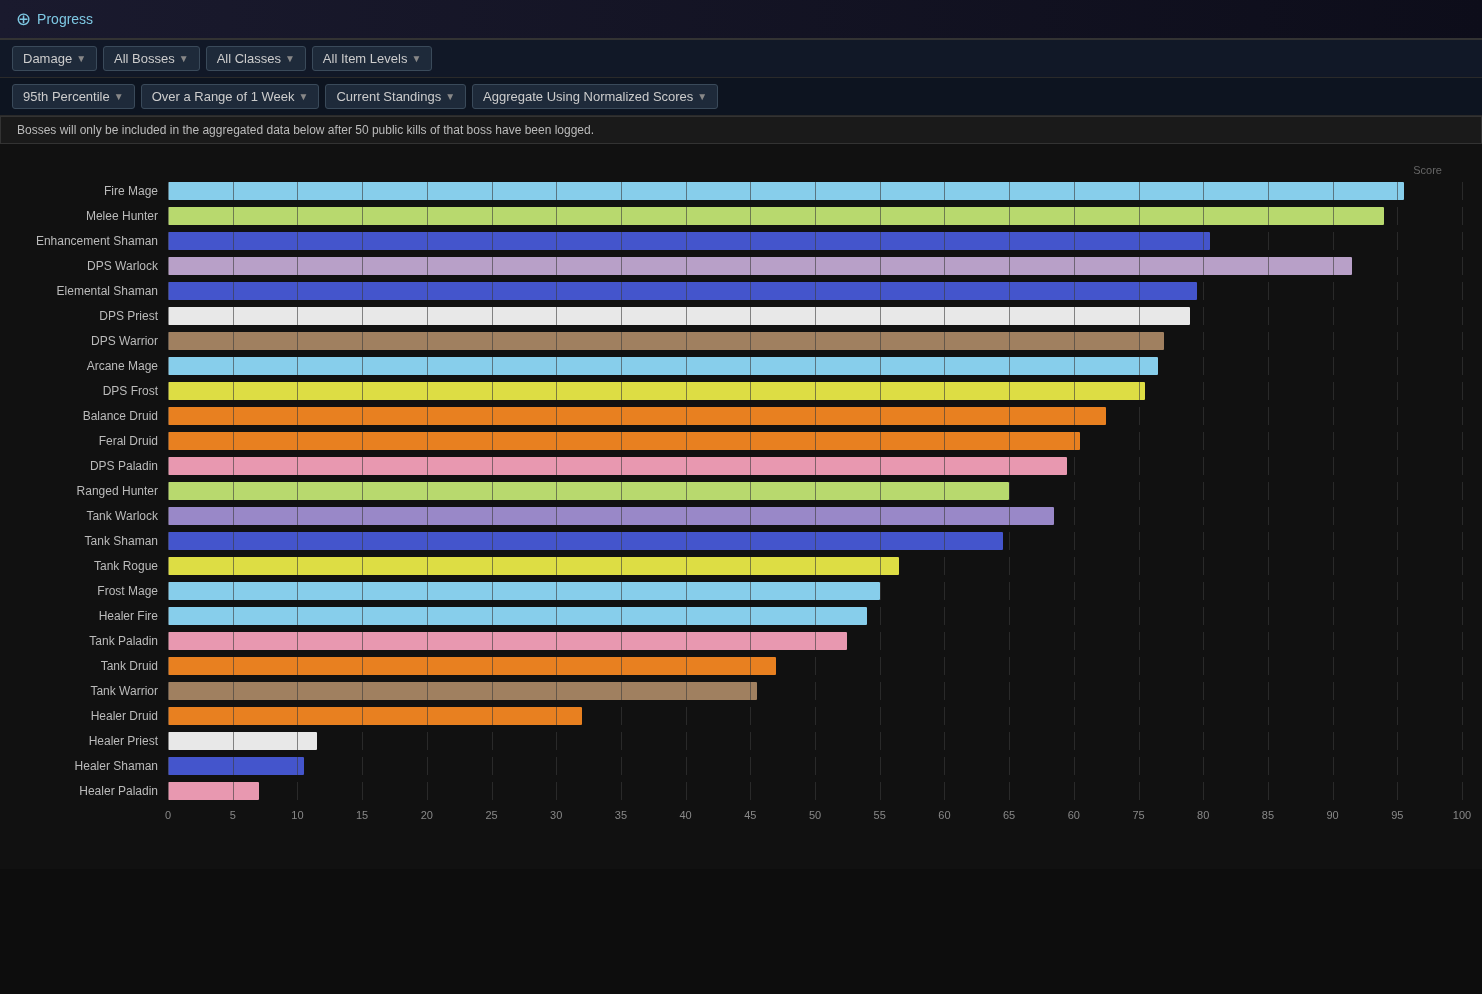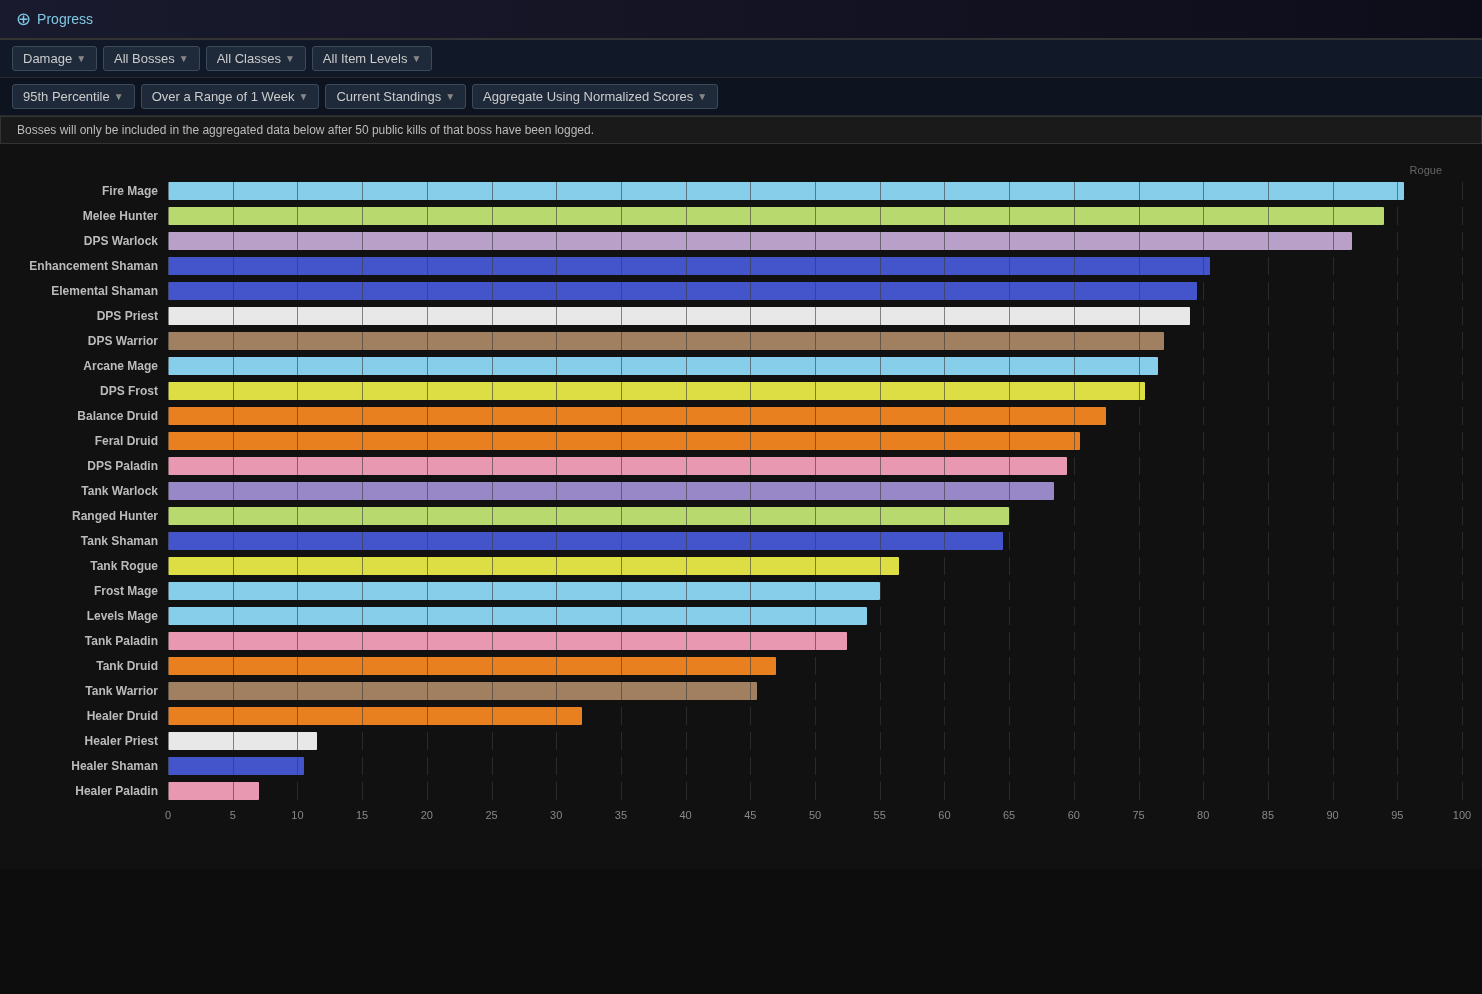--- a/index.html
+++ b/index.html
@@ -89,21 +89,20 @@
 
     .chart-inner {
       position: relative;
       width: 100%;
     }
 
     .chart-bars {
       display: flex;
       flex-direction: column;
       gap: 0;
-      font-weight: bold;
     }
 
     .bar-row {
       display: flex;
       align-items: center;
       height: 22px;
       margin-bottom: 3px;
     }
 
     .bar-label {
@@ -198,21 +197,21 @@
       <span>Aggregate Using Normalized Scores</span>
       <span class="arrow">▼</span>
     </button>
   </div>
 
 <div class="info-bar">
   <span>Bosses will only be included in the aggregated data below after 50 public kills of that boss have been logged.</span>
 </div>
 
 <div class="chart-container">
-  <div class="zoom-label">Rogue</div>
+  <div class="zoom-label">Score</div>
   <div class="chart-inner">
     <div class="chart-bars" id="chart-bars-container">
         <div class="bar-row">
           <div class="bar-label">Fire Mage</div>
           <div class="bar-track">
             <div class="bar-fill" style="width: 95.5%; background-color: rgb(135, 206, 235);"></div>
             <div style="position: absolute; top: 0px; bottom: 0px; left: 0%; width: 1px; background: rgba(60, 60, 60, 0.6); pointer-events: none;"></div>
             <div style="position: absolute; top: 0px; bottom: 0px; left: 5%; width: 1px; background: rgba(60, 60, 60, 0.6); pointer-events: none;"></div>
             <div style="position: absolute; top: 0px; bottom: 0px; left: 10%; width: 1px; background: rgba(60, 60, 60, 0.6); pointer-events: none;"></div>
             <div style="position: absolute; top: 0px; bottom: 0px; left: 15%; width: 1px; background: rgba(60, 60, 60, 0.6); pointer-events: none;"></div>
@@ -256,20 +255,47 @@
             <div style="position: absolute; top: 0px; bottom: 0px; left: 70%; width: 1px; background: rgba(60, 60, 60, 0.6); pointer-events: none;"></div>
             <div style="position: absolute; top: 0px; bottom: 0px; left: 75%; width: 1px; background: rgba(60, 60, 60, 0.6); pointer-events: none;"></div>
             <div style="position: absolute; top: 0px; bottom: 0px; left: 80%; width: 1px; background: rgba(60, 60, 60, 0.6); pointer-events: none;"></div>
             <div style="position: absolute; top: 0px; bottom: 0px; left: 85%; width: 1px; background: rgba(60, 60, 60, 0.6); pointer-events: none;"></div>
             <div style="position: absolute; top: 0px; bottom: 0px; left: 90%; width: 1px; background: rgba(60, 60, 60, 0.6); pointer-events: none;"></div>
             <div style="position: absolute; top: 0px; bottom: 0px; left: 95%; width: 1px; background: rgba(60, 60, 60, 0.6); pointer-events: none;"></div>
             <div style="position: absolute; top: 0px; bottom: 0px; left: 100%; width: 1px; background: rgba(60, 60, 60, 0.6); pointer-events: none;"></div>
           </div>
         </div>
         <div class="bar-row">
+          <div class="bar-label">Enhancement Shaman</div>
+          <div class="bar-track">
+            <div class="bar-fill" style="width: 80.5%; background-color: rgb(68, 85, 204);"></div>
+            <div style="position: absolute; top: 0px; bottom: 0px; left: 0%; width: 1px; background: rgba(60, 60, 60, 0.6); pointer-events: none;"></div>
+            <div style="position: absolute; top: 0px; bottom: 0px; left: 5%; width: 1px; background: rgba(60, 60, 60, 0.6); pointer-events: none;"></div>
+            <div style="position: absolute; top: 0px; bottom: 0px; left: 10%; width: 1px; background: rgba(60, 60, 60, 0.6); pointer-events: none;"></div>
+            <div style="position: absolute; top: 0px; bottom: 0px; left: 15%; width: 1px; background: rgba(60, 60, 60, 0.6); pointer-events: none;"></div>
+            <div style="position: absolute; top: 0px; bottom: 0px; left: 20%; width: 1px; background: rgba(60, 60, 60, 0.6); pointer-events: none;"></div>
+            <div style="position: absolute; top: 0px; bottom: 0px; left: 25%; width: 1px; background: rgba(60, 60, 60, 0.6); pointer-events: none;"></div>
+            <div style="position: absolute; top: 0px; bottom: 0px; left: 30%; width: 1px; background: rgba(60, 60, 60, 0.6); pointer-events: none;"></div>
+            <div style="position: absolute; top: 0px; bottom: 0px; left: 35%; width: 1px; background: rgba(60, 60, 60, 0.6); pointer-events: none;"></div>
+            <div style="position: absolute; top: 0px; bottom: 0px; left: 40%; width: 1px; background: rgba(60, 60, 60, 0.6); pointer-events: none;"></div>
+            <div style="position: absolute; top: 0px; bottom: 0px; left: 45%; width: 1px; background: rgba(60, 60, 60, 0.6); pointer-events: none;"></div>
+            <div style="position: absolute; top: 0px; bottom: 0px; left: 50%; width: 1px; background: rgba(60, 60, 60, 0.6); pointer-events: none;"></div>
+            <div style="position: absolute; top: 0px; bottom: 0px; left: 55%; width: 1px; background: rgba(60, 60, 60, 0.6); pointer-events: none;"></div>
+            <div style="position: absolute; top: 0px; bottom: 0px; left: 60%; width: 1px; background: rgba(60, 60, 60, 0.6); pointer-events: none;"></div>
+            <div style="position: absolute; top: 0px; bottom: 0px; left: 65%; width: 1px; background: rgba(60, 60, 60, 0.6); pointer-events: none;"></div>
+            <div style="position: absolute; top: 0px; bottom: 0px; left: 70%; width: 1px; background: rgba(60, 60, 60, 0.6); pointer-events: none;"></div>
+            <div style="position: absolute; top: 0px; bottom: 0px; left: 75%; width: 1px; background: rgba(60, 60, 60, 0.6); pointer-events: none;"></div>
+            <div style="position: absolute; top: 0px; bottom: 0px; left: 80%; width: 1px; background: rgba(60, 60, 60, 0.6); pointer-events: none;"></div>
+            <div style="position: absolute; top: 0px; bottom: 0px; left: 85%; width: 1px; background: rgba(60, 60, 60, 0.6); pointer-events: none;"></div>
+            <div style="position: absolute; top: 0px; bottom: 0px; left: 90%; width: 1px; background: rgba(60, 60, 60, 0.6); pointer-events: none;"></div>
+            <div style="position: absolute; top: 0px; bottom: 0px; left: 95%; width: 1px; background: rgba(60, 60, 60, 0.6); pointer-events: none;"></div>
+            <div style="position: absolute; top: 0px; bottom: 0px; left: 100%; width: 1px; background: rgba(60, 60, 60, 0.6); pointer-events: none;"></div>
+          </div>
+        </div>
+        <div class="bar-row">
           <div class="bar-label">DPS Warlock</div>
           <div class="bar-track">
             <div class="bar-fill" style="width: 91.5%; background-color: rgb(184, 160, 200);"></div>
             <div style="position: absolute; top: 0px; bottom: 0px; left: 0%; width: 1px; background: rgba(60, 60, 60, 0.6); pointer-events: none;"></div>
             <div style="position: absolute; top: 0px; bottom: 0px; left: 5%; width: 1px; background: rgba(60, 60, 60, 0.6); pointer-events: none;"></div>
             <div style="position: absolute; top: 0px; bottom: 0px; left: 10%; width: 1px; background: rgba(60, 60, 60, 0.6); pointer-events: none;"></div>
             <div style="position: absolute; top: 0px; bottom: 0px; left: 15%; width: 1px; background: rgba(60, 60, 60, 0.6); pointer-events: none;"></div>
             <div style="position: absolute; top: 0px; bottom: 0px; left: 20%; width: 1px; background: rgba(60, 60, 60, 0.6); pointer-events: none;"></div>
             <div style="position: absolute; top: 0px; bottom: 0px; left: 25%; width: 1px; background: rgba(60, 60, 60, 0.6); pointer-events: none;"></div>
             <div style="position: absolute; top: 0px; bottom: 0px; left: 30%; width: 1px; background: rgba(60, 60, 60, 0.6); pointer-events: none;"></div>
@@ -283,47 +309,20 @@
             <div style="position: absolute; top: 0px; bottom: 0px; left: 70%; width: 1px; background: rgba(60, 60, 60, 0.6); pointer-events: none;"></div>
             <div style="position: absolute; top: 0px; bottom: 0px; left: 75%; width: 1px; background: rgba(60, 60, 60, 0.6); pointer-events: none;"></div>
             <div style="position: absolute; top: 0px; bottom: 0px; left: 80%; width: 1px; background: rgba(60, 60, 60, 0.6); pointer-events: none;"></div>
             <div style="position: absolute; top: 0px; bottom: 0px; left: 85%; width: 1px; background: rgba(60, 60, 60, 0.6); pointer-events: none;"></div>
             <div style="position: absolute; top: 0px; bottom: 0px; left: 90%; width: 1px; background: rgba(60, 60, 60, 0.6); pointer-events: none;"></div>
             <div style="position: absolute; top: 0px; bottom: 0px; left: 95%; width: 1px; background: rgba(60, 60, 60, 0.6); pointer-events: none;"></div>
             <div style="position: absolute; top: 0px; bottom: 0px; left: 100%; width: 1px; background: rgba(60, 60, 60, 0.6); pointer-events: none;"></div>
           </div>
         </div>
         <div class="bar-row">
-          <div class="bar-label">Enhancement Shaman</div>
-          <div class="bar-track">
-            <div class="bar-fill" style="width: 80.5%; background-color: rgb(68, 85, 204);"></div>
-            <div style="position: absolute; top: 0px; bottom: 0px; left: 0%; width: 1px; background: rgba(60, 60, 60, 0.6); pointer-events: none;"></div>
-            <div style="position: absolute; top: 0px; bottom: 0px; left: 5%; width: 1px; background: rgba(60, 60, 60, 0.6); pointer-events: none;"></div>
-            <div style="position: absolute; top: 0px; bottom: 0px; left: 10%; width: 1px; background: rgba(60, 60, 60, 0.6); pointer-events: none;"></div>
-            <div style="position: absolute; top: 0px; bottom: 0px; left: 15%; width: 1px; background: rgba(60, 60, 60, 0.6); pointer-events: none;"></div>
-            <div style="position: absolute; top: 0px; bottom: 0px; left: 20%; width: 1px; background: rgba(60, 60, 60, 0.6); pointer-events: none;"></div>
-            <div style="position: absolute; top: 0px; bottom: 0px; left: 25%; width: 1px; background: rgba(60, 60, 60, 0.6); pointer-events: none;"></div>
-            <div style="position: absolute; top: 0px; bottom: 0px; left: 30%; width: 1px; background: rgba(60, 60, 60, 0.6); pointer-events: none;"></div>
-            <div style="position: absolute; top: 0px; bottom: 0px; left: 35%; width: 1px; background: rgba(60, 60, 60, 0.6); pointer-events: none;"></div>
-            <div style="position: absolute; top: 0px; bottom: 0px; left: 40%; width: 1px; background: rgba(60, 60, 60, 0.6); pointer-events: none;"></div>
-            <div style="position: absolute; top: 0px; bottom: 0px; left: 45%; width: 1px; background: rgba(60, 60, 60, 0.6); pointer-events: none;"></div>
-            <div style="position: absolute; top: 0px; bottom: 0px; left: 50%; width: 1px; background: rgba(60, 60, 60, 0.6); pointer-events: none;"></div>
-            <div style="position: absolute; top: 0px; bottom: 0px; left: 55%; width: 1px; background: rgba(60, 60, 60, 0.6); pointer-events: none;"></div>
-            <div style="position: absolute; top: 0px; bottom: 0px; left: 60%; width: 1px; background: rgba(60, 60, 60, 0.6); pointer-events: none;"></div>
-            <div style="position: absolute; top: 0px; bottom: 0px; left: 65%; width: 1px; background: rgba(60, 60, 60, 0.6); pointer-events: none;"></div>
-            <div style="position: absolute; top: 0px; bottom: 0px; left: 70%; width: 1px; background: rgba(60, 60, 60, 0.6); pointer-events: none;"></div>
-            <div style="position: absolute; top: 0px; bottom: 0px; left: 75%; width: 1px; background: rgba(60, 60, 60, 0.6); pointer-events: none;"></div>
-            <div style="position: absolute; top: 0px; bottom: 0px; left: 80%; width: 1px; background: rgba(60, 60, 60, 0.6); pointer-events: none;"></div>
-            <div style="position: absolute; top: 0px; bottom: 0px; left: 85%; width: 1px; background: rgba(60, 60, 60, 0.6); pointer-events: none;"></div>
-            <div style="position: absolute; top: 0px; bottom: 0px; left: 90%; width: 1px; background: rgba(60, 60, 60, 0.6); pointer-events: none;"></div>
-            <div style="position: absolute; top: 0px; bottom: 0px; left: 95%; width: 1px; background: rgba(60, 60, 60, 0.6); pointer-events: none;"></div>
-            <div style="position: absolute; top: 0px; bottom: 0px; left: 100%; width: 1px; background: rgba(60, 60, 60, 0.6); pointer-events: none;"></div>
-          </div>
-        </div>
-        <div class="bar-row">
           <div class="bar-label">Elemental Shaman</div>
           <div class="bar-track">
             <div class="bar-fill" style="width: 79.5%; background-color: rgb(68, 85, 204);"></div>
             <div style="position: absolute; top: 0px; bottom: 0px; left: 0%; width: 1px; background: rgba(60, 60, 60, 0.6); pointer-events: none;"></div>
             <div style="position: absolute; top: 0px; bottom: 0px; left: 5%; width: 1px; background: rgba(60, 60, 60, 0.6); pointer-events: none;"></div>
             <div style="position: absolute; top: 0px; bottom: 0px; left: 10%; width: 1px; background: rgba(60, 60, 60, 0.6); pointer-events: none;"></div>
             <div style="position: absolute; top: 0px; bottom: 0px; left: 15%; width: 1px; background: rgba(60, 60, 60, 0.6); pointer-events: none;"></div>
             <div style="position: absolute; top: 0px; bottom: 0px; left: 20%; width: 1px; background: rgba(60, 60, 60, 0.6); pointer-events: none;"></div>
             <div style="position: absolute; top: 0px; bottom: 0px; left: 25%; width: 1px; background: rgba(60, 60, 60, 0.6); pointer-events: none;"></div>
             <div style="position: absolute; top: 0px; bottom: 0px; left: 30%; width: 1px; background: rgba(60, 60, 60, 0.6); pointer-events: none;"></div>
@@ -526,20 +525,47 @@
             <div style="position: absolute; top: 0px; bottom: 0px; left: 70%; width: 1px; background: rgba(60, 60, 60, 0.6); pointer-events: none;"></div>
             <div style="position: absolute; top: 0px; bottom: 0px; left: 75%; width: 1px; background: rgba(60, 60, 60, 0.6); pointer-events: none;"></div>
             <div style="position: absolute; top: 0px; bottom: 0px; left: 80%; width: 1px; background: rgba(60, 60, 60, 0.6); pointer-events: none;"></div>
             <div style="position: absolute; top: 0px; bottom: 0px; left: 85%; width: 1px; background: rgba(60, 60, 60, 0.6); pointer-events: none;"></div>
             <div style="position: absolute; top: 0px; bottom: 0px; left: 90%; width: 1px; background: rgba(60, 60, 60, 0.6); pointer-events: none;"></div>
             <div style="position: absolute; top: 0px; bottom: 0px; left: 95%; width: 1px; background: rgba(60, 60, 60, 0.6); pointer-events: none;"></div>
             <div style="position: absolute; top: 0px; bottom: 0px; left: 100%; width: 1px; background: rgba(60, 60, 60, 0.6); pointer-events: none;"></div>
           </div>
         </div>
         <div class="bar-row">
+          <div class="bar-label">Ranged Hunter</div>
+          <div class="bar-track">
+            <div class="bar-fill" style="width: 65%; background-color: rgb(184, 217, 110);"></div>
+            <div style="position: absolute; top: 0px; bottom: 0px; left: 0%; width: 1px; background: rgba(60, 60, 60, 0.6); pointer-events: none;"></div>
+            <div style="position: absolute; top: 0px; bottom: 0px; left: 5%; width: 1px; background: rgba(60, 60, 60, 0.6); pointer-events: none;"></div>
+            <div style="position: absolute; top: 0px; bottom: 0px; left: 10%; width: 1px; background: rgba(60, 60, 60, 0.6); pointer-events: none;"></div>
+            <div style="position: absolute; top: 0px; bottom: 0px; left: 15%; width: 1px; background: rgba(60, 60, 60, 0.6); pointer-events: none;"></div>
+            <div style="position: absolute; top: 0px; bottom: 0px; left: 20%; width: 1px; background: rgba(60, 60, 60, 0.6); pointer-events: none;"></div>
+            <div style="position: absolute; top: 0px; bottom: 0px; left: 25%; width: 1px; background: rgba(60, 60, 60, 0.6); pointer-events: none;"></div>
+            <div style="position: absolute; top: 0px; bottom: 0px; left: 30%; width: 1px; background: rgba(60, 60, 60, 0.6); pointer-events: none;"></div>
+            <div style="position: absolute; top: 0px; bottom: 0px; left: 35%; width: 1px; background: rgba(60, 60, 60, 0.6); pointer-events: none;"></div>
+            <div style="position: absolute; top: 0px; bottom: 0px; left: 40%; width: 1px; background: rgba(60, 60, 60, 0.6); pointer-events: none;"></div>
+            <div style="position: absolute; top: 0px; bottom: 0px; left: 45%; width: 1px; background: rgba(60, 60, 60, 0.6); pointer-events: none;"></div>
+            <div style="position: absolute; top: 0px; bottom: 0px; left: 50%; width: 1px; background: rgba(60, 60, 60, 0.6); pointer-events: none;"></div>
+            <div style="position: absolute; top: 0px; bottom: 0px; left: 55%; width: 1px; background: rgba(60, 60, 60, 0.6); pointer-events: none;"></div>
+            <div style="position: absolute; top: 0px; bottom: 0px; left: 60%; width: 1px; background: rgba(60, 60, 60, 0.6); pointer-events: none;"></div>
+            <div style="position: absolute; top: 0px; bottom: 0px; left: 65%; width: 1px; background: rgba(60, 60, 60, 0.6); pointer-events: none;"></div>
+            <div style="position: absolute; top: 0px; bottom: 0px; left: 70%; width: 1px; background: rgba(60, 60, 60, 0.6); pointer-events: none;"></div>
+            <div style="position: absolute; top: 0px; bottom: 0px; left: 75%; width: 1px; background: rgba(60, 60, 60, 0.6); pointer-events: none;"></div>
+            <div style="position: absolute; top: 0px; bottom: 0px; left: 80%; width: 1px; background: rgba(60, 60, 60, 0.6); pointer-events: none;"></div>
+            <div style="position: absolute; top: 0px; bottom: 0px; left: 85%; width: 1px; background: rgba(60, 60, 60, 0.6); pointer-events: none;"></div>
+            <div style="position: absolute; top: 0px; bottom: 0px; left: 90%; width: 1px; background: rgba(60, 60, 60, 0.6); pointer-events: none;"></div>
+            <div style="position: absolute; top: 0px; bottom: 0px; left: 95%; width: 1px; background: rgba(60, 60, 60, 0.6); pointer-events: none;"></div>
+            <div style="position: absolute; top: 0px; bottom: 0px; left: 100%; width: 1px; background: rgba(60, 60, 60, 0.6); pointer-events: none;"></div>
+          </div>
+        </div>
+        <div class="bar-row">
           <div class="bar-label">Tank Warlock</div>
           <div class="bar-track">
             <div class="bar-fill" style="width: 68.5%; background-color: rgb(153, 136, 200);"></div>
             <div style="position: absolute; top: 0px; bottom: 0px; left: 0%; width: 1px; background: rgba(60, 60, 60, 0.6); pointer-events: none;"></div>
             <div style="position: absolute; top: 0px; bottom: 0px; left: 5%; width: 1px; background: rgba(60, 60, 60, 0.6); pointer-events: none;"></div>
             <div style="position: absolute; top: 0px; bottom: 0px; left: 10%; width: 1px; background: rgba(60, 60, 60, 0.6); pointer-events: none;"></div>
             <div style="position: absolute; top: 0px; bottom: 0px; left: 15%; width: 1px; background: rgba(60, 60, 60, 0.6); pointer-events: none;"></div>
             <div style="position: absolute; top: 0px; bottom: 0px; left: 20%; width: 1px; background: rgba(60, 60, 60, 0.6); pointer-events: none;"></div>
             <div style="position: absolute; top: 0px; bottom: 0px; left: 25%; width: 1px; background: rgba(60, 60, 60, 0.6); pointer-events: none;"></div>
             <div style="position: absolute; top: 0px; bottom: 0px; left: 30%; width: 1px; background: rgba(60, 60, 60, 0.6); pointer-events: none;"></div>
@@ -553,47 +579,20 @@
             <div style="position: absolute; top: 0px; bottom: 0px; left: 70%; width: 1px; background: rgba(60, 60, 60, 0.6); pointer-events: none;"></div>
             <div style="position: absolute; top: 0px; bottom: 0px; left: 75%; width: 1px; background: rgba(60, 60, 60, 0.6); pointer-events: none;"></div>
             <div style="position: absolute; top: 0px; bottom: 0px; left: 80%; width: 1px; background: rgba(60, 60, 60, 0.6); pointer-events: none;"></div>
             <div style="position: absolute; top: 0px; bottom: 0px; left: 85%; width: 1px; background: rgba(60, 60, 60, 0.6); pointer-events: none;"></div>
             <div style="position: absolute; top: 0px; bottom: 0px; left: 90%; width: 1px; background: rgba(60, 60, 60, 0.6); pointer-events: none;"></div>
             <div style="position: absolute; top: 0px; bottom: 0px; left: 95%; width: 1px; background: rgba(60, 60, 60, 0.6); pointer-events: none;"></div>
             <div style="position: absolute; top: 0px; bottom: 0px; left: 100%; width: 1px; background: rgba(60, 60, 60, 0.6); pointer-events: none;"></div>
           </div>
         </div>
         <div class="bar-row">
-          <div class="bar-label">Ranged Hunter</div>
-          <div class="bar-track">
-            <div class="bar-fill" style="width: 65%; background-color: rgb(184, 217, 110);"></div>
-            <div style="position: absolute; top: 0px; bottom: 0px; left: 0%; width: 1px; background: rgba(60, 60, 60, 0.6); pointer-events: none;"></div>
-            <div style="position: absolute; top: 0px; bottom: 0px; left: 5%; width: 1px; background: rgba(60, 60, 60, 0.6); pointer-events: none;"></div>
-            <div style="position: absolute; top: 0px; bottom: 0px; left: 10%; width: 1px; background: rgba(60, 60, 60, 0.6); pointer-events: none;"></div>
-            <div style="position: absolute; top: 0px; bottom: 0px; left: 15%; width: 1px; background: rgba(60, 60, 60, 0.6); pointer-events: none;"></div>
-            <div style="position: absolute; top: 0px; bottom: 0px; left: 20%; width: 1px; background: rgba(60, 60, 60, 0.6); pointer-events: none;"></div>
-            <div style="position: absolute; top: 0px; bottom: 0px; left: 25%; width: 1px; background: rgba(60, 60, 60, 0.6); pointer-events: none;"></div>
-            <div style="position: absolute; top: 0px; bottom: 0px; left: 30%; width: 1px; background: rgba(60, 60, 60, 0.6); pointer-events: none;"></div>
-            <div style="position: absolute; top: 0px; bottom: 0px; left: 35%; width: 1px; background: rgba(60, 60, 60, 0.6); pointer-events: none;"></div>
-            <div style="position: absolute; top: 0px; bottom: 0px; left: 40%; width: 1px; background: rgba(60, 60, 60, 0.6); pointer-events: none;"></div>
-            <div style="position: absolute; top: 0px; bottom: 0px; left: 45%; width: 1px; background: rgba(60, 60, 60, 0.6); pointer-events: none;"></div>
-            <div style="position: absolute; top: 0px; bottom: 0px; left: 50%; width: 1px; background: rgba(60, 60, 60, 0.6); pointer-events: none;"></div>
-            <div style="position: absolute; top: 0px; bottom: 0px; left: 55%; width: 1px; background: rgba(60, 60, 60, 0.6); pointer-events: none;"></div>
-            <div style="position: absolute; top: 0px; bottom: 0px; left: 60%; width: 1px; background: rgba(60, 60, 60, 0.6); pointer-events: none;"></div>
-            <div style="position: absolute; top: 0px; bottom: 0px; left: 65%; width: 1px; background: rgba(60, 60, 60, 0.6); pointer-events: none;"></div>
-            <div style="position: absolute; top: 0px; bottom: 0px; left: 70%; width: 1px; background: rgba(60, 60, 60, 0.6); pointer-events: none;"></div>
-            <div style="position: absolute; top: 0px; bottom: 0px; left: 75%; width: 1px; background: rgba(60, 60, 60, 0.6); pointer-events: none;"></div>
-            <div style="position: absolute; top: 0px; bottom: 0px; left: 80%; width: 1px; background: rgba(60, 60, 60, 0.6); pointer-events: none;"></div>
-            <div style="position: absolute; top: 0px; bottom: 0px; left: 85%; width: 1px; background: rgba(60, 60, 60, 0.6); pointer-events: none;"></div>
-            <div style="position: absolute; top: 0px; bottom: 0px; left: 90%; width: 1px; background: rgba(60, 60, 60, 0.6); pointer-events: none;"></div>
-            <div style="position: absolute; top: 0px; bottom: 0px; left: 95%; width: 1px; background: rgba(60, 60, 60, 0.6); pointer-events: none;"></div>
-            <div style="position: absolute; top: 0px; bottom: 0px; left: 100%; width: 1px; background: rgba(60, 60, 60, 0.6); pointer-events: none;"></div>
-          </div>
-        </div>
-        <div class="bar-row">
           <div class="bar-label">Tank Shaman</div>
           <div class="bar-track">
             <div class="bar-fill" style="width: 64.5%; background-color: rgb(68, 85, 204);"></div>
             <div style="position: absolute; top: 0px; bottom: 0px; left: 0%; width: 1px; background: rgba(60, 60, 60, 0.6); pointer-events: none;"></div>
             <div style="position: absolute; top: 0px; bottom: 0px; left: 5%; width: 1px; background: rgba(60, 60, 60, 0.6); pointer-events: none;"></div>
             <div style="position: absolute; top: 0px; bottom: 0px; left: 10%; width: 1px; background: rgba(60, 60, 60, 0.6); pointer-events: none;"></div>
             <div style="position: absolute; top: 0px; bottom: 0px; left: 15%; width: 1px; background: rgba(60, 60, 60, 0.6); pointer-events: none;"></div>
             <div style="position: absolute; top: 0px; bottom: 0px; left: 20%; width: 1px; background: rgba(60, 60, 60, 0.6); pointer-events: none;"></div>
             <div style="position: absolute; top: 0px; bottom: 0px; left: 25%; width: 1px; background: rgba(60, 60, 60, 0.6); pointer-events: none;"></div>
             <div style="position: absolute; top: 0px; bottom: 0px; left: 30%; width: 1px; background: rgba(60, 60, 60, 0.6); pointer-events: none;"></div>
@@ -661,21 +660,21 @@
             <div style="position: absolute; top: 0px; bottom: 0px; left: 70%; width: 1px; background: rgba(60, 60, 60, 0.6); pointer-events: none;"></div>
             <div style="position: absolute; top: 0px; bottom: 0px; left: 75%; width: 1px; background: rgba(60, 60, 60, 0.6); pointer-events: none;"></div>
             <div style="position: absolute; top: 0px; bottom: 0px; left: 80%; width: 1px; background: rgba(60, 60, 60, 0.6); pointer-events: none;"></div>
             <div style="position: absolute; top: 0px; bottom: 0px; left: 85%; width: 1px; background: rgba(60, 60, 60, 0.6); pointer-events: none;"></div>
             <div style="position: absolute; top: 0px; bottom: 0px; left: 90%; width: 1px; background: rgba(60, 60, 60, 0.6); pointer-events: none;"></div>
             <div style="position: absolute; top: 0px; bottom: 0px; left: 95%; width: 1px; background: rgba(60, 60, 60, 0.6); pointer-events: none;"></div>
             <div style="position: absolute; top: 0px; bottom: 0px; left: 100%; width: 1px; background: rgba(60, 60, 60, 0.6); pointer-events: none;"></div>
           </div>
         </div>
         <div class="bar-row">
-          <div class="bar-label">Levels Mage</div>
+          <div class="bar-label">Healer Fire</div>
           <div class="bar-track">
             <div class="bar-fill" style="width: 54%; background-color: rgb(135, 206, 235);"></div>
             <div style="position: absolute; top: 0px; bottom: 0px; left: 0%; width: 1px; background: rgba(60, 60, 60, 0.6); pointer-events: none;"></div>
             <div style="position: absolute; top: 0px; bottom: 0px; left: 5%; width: 1px; background: rgba(60, 60, 60, 0.6); pointer-events: none;"></div>
             <div style="position: absolute; top: 0px; bottom: 0px; left: 10%; width: 1px; background: rgba(60, 60, 60, 0.6); pointer-events: none;"></div>
             <div style="position: absolute; top: 0px; bottom: 0px; left: 15%; width: 1px; background: rgba(60, 60, 60, 0.6); pointer-events: none;"></div>
             <div style="position: absolute; top: 0px; bottom: 0px; left: 20%; width: 1px; background: rgba(60, 60, 60, 0.6); pointer-events: none;"></div>
             <div style="position: absolute; top: 0px; bottom: 0px; left: 25%; width: 1px; background: rgba(60, 60, 60, 0.6); pointer-events: none;"></div>
             <div style="position: absolute; top: 0px; bottom: 0px; left: 30%; width: 1px; background: rgba(60, 60, 60, 0.6); pointer-events: none;"></div>
             <div style="position: absolute; top: 0px; bottom: 0px; left: 35%; width: 1px; background: rgba(60, 60, 60, 0.6); pointer-events: none;"></div>

